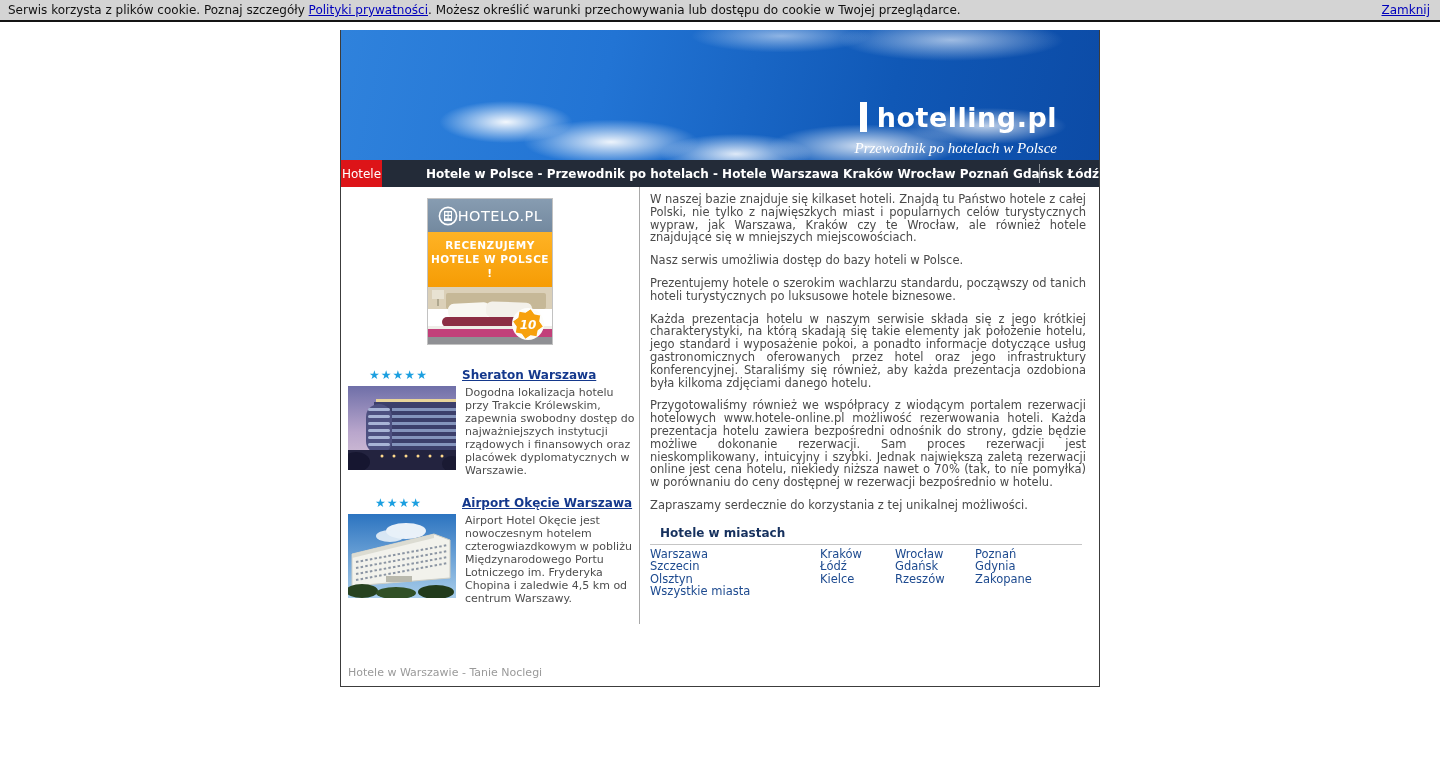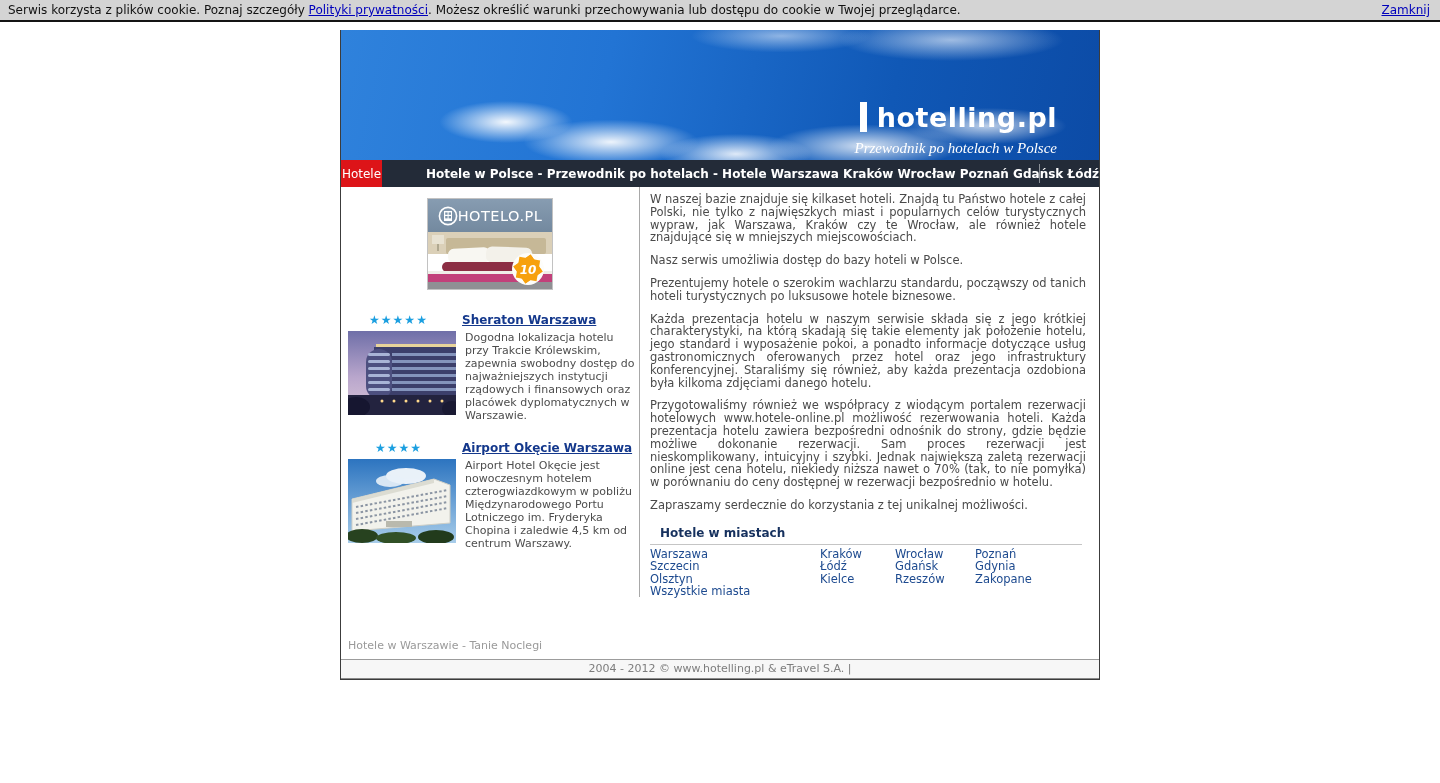--- a/index.html
+++ b/index.html
@@ -129,20 +129,24 @@
         <div class="banner-top">
           <svg width="20" height="20" viewBox="0 0 20 20">
             <circle cx="10" cy="10" r="8.6" fill="none" stroke="#ffffff" stroke-width="1.6"></circle>
             <rect x="6" y="5" width="8" height="10" fill="#ffffff"></rect>
             <rect x="7.2" y="6.4" width="2.4" height="2.4" fill="#7b93a9"></rect>
             <rect x="10.6" y="6.4" width="2.4" height="2.4" fill="#7b93a9"></rect>
             <rect x="7.2" y="10" width="2.4" height="2.4" fill="#7b93a9"></rect>
             <rect x="10.6" y="10" width="2.4" height="2.4" fill="#7b93a9"></rect>
           </svg>
           <span>HOTELO.PL</span>
+        </div>
+        <div class="banner-orange">
+          <div>RECENZUJEMY</div>
+          <div>HOTELE W POLSCE !</div>
         </div>
         <svg class="banner-photo" viewBox="0 0 124 57">
           <rect x="0" y="0" width="124" height="22" fill="#dbd0b8"></rect>
           <rect x="4" y="3" width="12" height="9" fill="#e8e2d2"></rect>
           <rect x="9" y="12" width="2" height="7" fill="#b0a890"></rect>
           <rect x="18" y="6" width="100" height="16" rx="2" fill="#c6b897"></rect>
           <rect x="20" y="16" width="42" height="15" rx="6" fill="#f8f7f2" transform="rotate(-3 41 23)"></rect>
           <rect x="58" y="15" width="46" height="16" rx="6" fill="#f3f1ea" transform="rotate(2 80 23)"></rect>
           <rect x="14" y="30" width="94" height="10" rx="5" fill="#8c2e44"></rect>
           <rect x="0" y="39" width="124" height="4" fill="#efeee8"></rect>
@@ -278,15 +282,14 @@
             <a href="#">Zakopane</a>
           </div>
         </div>
       </div>
     </div>
   </div>
 
   <div class="footer-links">
     <a href="#">Hotele w Warszawie</a><span> - </span><a href="#">Tanie Noclegi</a>
   </div>
-  <div class="footer-bar">2004 - 2012 © www.hotelling.pl &amp; eTravel S.A.  |</div>
 
 </div>
 
 </body></html>

